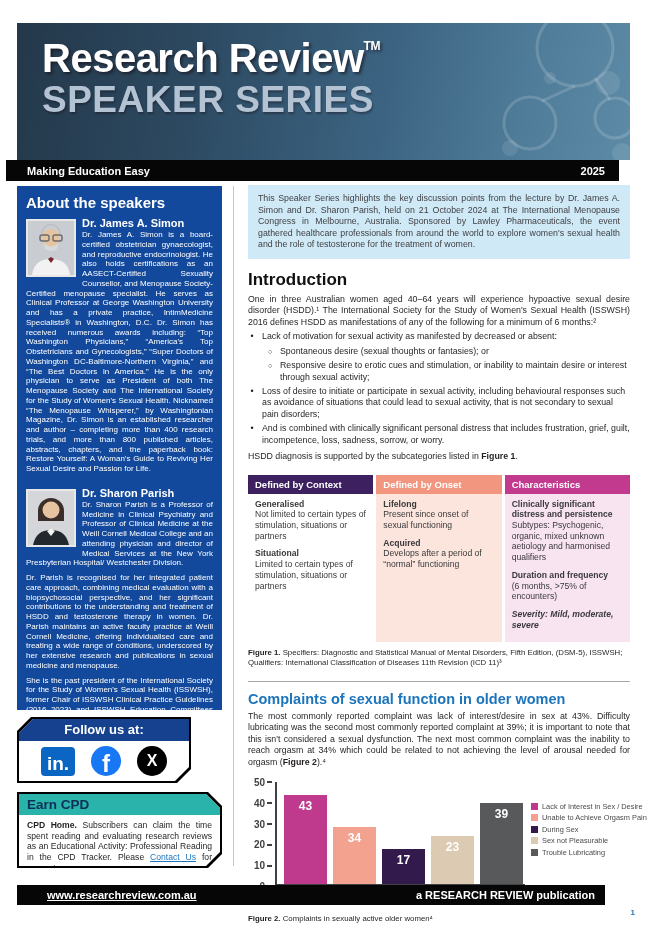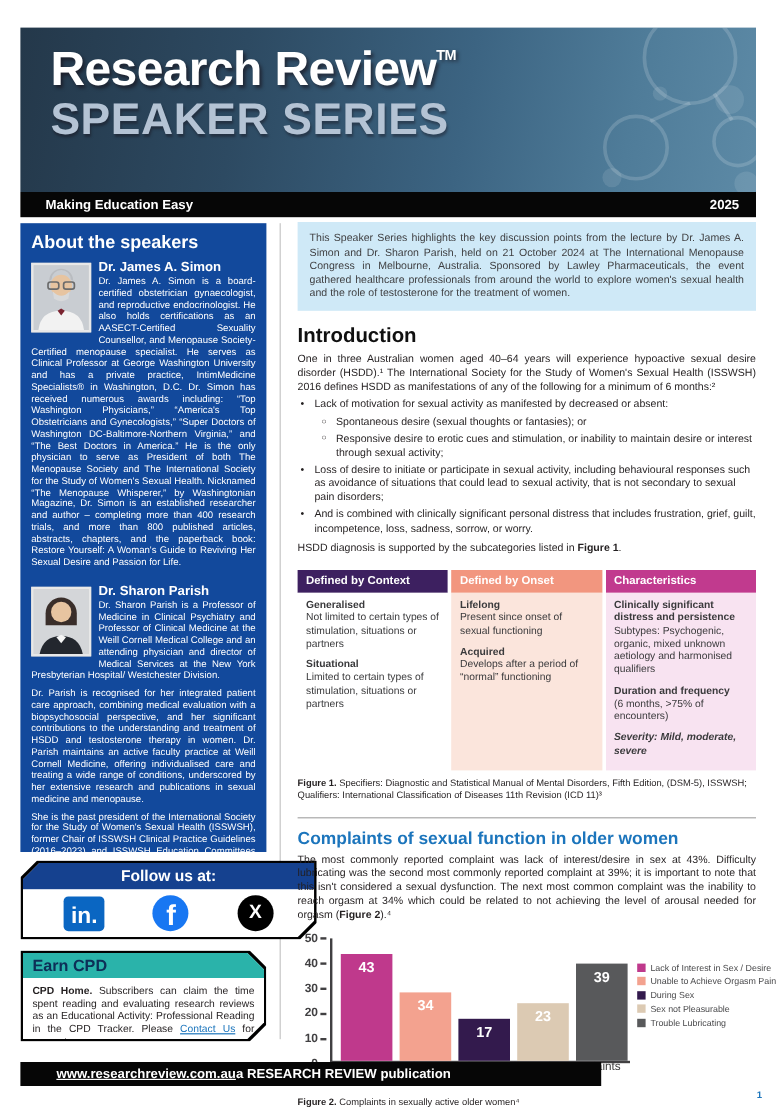--- a/index.html
+++ b/index.html
@@ -12,61 +12,61 @@
     padding:15px 0 0 25px; overflow:hidden; }
   .banner svg.mol { position:absolute; right:0; top:0; height:137px; }
   .rr-title { position:relative; font-size:40px; font-weight:bold; color:#ffffff; line-height:1.02;
     text-shadow:2px 2px 3px rgba(20,10,15,0.55); letter-spacing:-0.5px; }
   .rr-title sup { font-size:12px; vertical-align:top; position:relative; top:2px; }
   .rr-series { position:relative; font-size:37px; font-weight:bold; color:#b4c3d4; line-height:1.0; letter-spacing:0.5px; margin-top:2px;
     text-shadow:1px 2px 2px rgba(20,10,15,0.35); }
   .rr-topic { position:relative; font-size:15px; font-weight:bold; color:#ffffff; margin-top:9px;
     text-shadow:1px 1px 1px rgba(20,10,15,0.5); }
 
-  .topbar { position:absolute; left:17px; top:160px; width:613px; height:21px; background:#060606;
+  .topbar { position:absolute; left:6px; top:160px; width:613px; height:21px; background:#060606;
     display:flex; justify-content:space-between; align-items:center; padding:0 14px 0 21px;
     color:#fff; font-size:11px; font-weight:bold; }
 
   
   .v-divider { position:absolute; left:233px; top:186px; width:1px; height:680px; background:#c6c6c6; }
   .sidebar { position:absolute; left:17px; top:186px; width:205px; height:524px; background:#12499c;
     color:#fff; padding:8px 9px; overflow:hidden; }
   .sidebar h2 { font-size:15px; font-weight:bold; margin-bottom:6px; }
   .speaker { margin-bottom:8px; }
   .speaker h3 { font-size:11px; font-weight:bold; margin-bottom:1px; }
   .sidebar p { font-size:8px; line-height:1.22; text-align:justify; margin-bottom:5px; }
   .photo { float:left; width:50px; height:58px; margin:2px 6px 2px 0; border:2px solid #e8e8e8; background:#cfcfcf; }
   .photo svg { display:block; }
   .clearfix::after { content:""; display:block; clear:both; }
 
   
   .cutbox { position:absolute; left:17px; }
   .cut-tl-br { clip-path:polygon(14px 0,100% 0,100% calc(100% - 14px),calc(100% - 14px) 100%,0 100%,0 14px); }
   .cut-tr-br { clip-path:polygon(0 0,calc(100% - 14px) 0,100% 14px,100% calc(100% - 14px),calc(100% - 14px) 100%,0 100%); }
-  .follow-box { top:717px; width:247px; height:66px; background:#000; }
+  .follow-box { top:717px; width:174px; height:66px; background:#000; }
   .follow-inner { position:absolute; inset:2px; background:#fff; }
   .follow-band { background:#15418f; color:#fff; font-size:13px; font-weight:bold; text-align:center; height:22px; line-height:22px; }
   .follow-icons { display:flex; justify-content:space-around; align-items:center; height:40px; padding:0 14px; }
   .li-badge { width:34px; height:29px; background:#0a66c2; color:#fff; border-radius:4px; font-weight:bold; font-size:19px;
     display:flex; align-items:flex-end; justify-content:center; line-height:1; padding-bottom:3px; cursor:pointer; }
   .fb-badge { width:30px; height:30px; background:#1877f2; color:#fff; border-radius:50%; font-weight:bold; font-size:24px;
     display:flex; align-items:flex-end; justify-content:center; line-height:1; overflow:hidden; cursor:pointer; }
   .x-badge { width:30px; height:30px; background:#000; color:#fff; border-radius:50%; font-weight:900; font-size:16px;
     display:flex; align-items:center; justify-content:center; cursor:pointer; }
 
   
   .cpd-box { top:792px; width:205px; height:76px; background:#000; }
   .cpd-inner { position:absolute; inset:2px; background:#fff; }
   .cpd-band { background:#2ab3aa; color:#0d2f57; font-size:13.5px; font-weight:bold; height:21px; line-height:21px; padding-left:8px; }
   .cpd-body { font-size:8.6px; line-height:1.25; text-align:justify; padding:5px 8px; color:#231f20; }
   .cpd-link { color:#1c75bc; text-decoration:underline; cursor:pointer; }
 
   
-  .footer-bar { position:absolute; left:17px; top:885px; width:484px; height:20px; background:#060606;
-    display:flex; align-items:center; padding:0 10px 0 30px; }
+  .footer-bar { position:absolute; left:17px; top:885px; width:588px; height:20px; background:#060606;
+    display:flex; justify-content:space-between; align-items:center; padding:0 10px 0 30px; }
   .footer-bar a { color:#fff; font-size:11px; font-weight:bold; text-decoration:underline; cursor:pointer; }
   .footer-bar span { color:#fff; font-size:11px; font-weight:bold; }
   .page-num { position:absolute; right:12px; top:908px; font-size:8px; color:#1c75bc; font-weight:bold; }
 
   
   .main { position:absolute; left:248px; top:185px; width:382px; }
   .intro-box { background:#cfe9f7; padding:8px 10px; font-size:8.8px; line-height:1.32; color:#3f3f41; text-align:justify; }
   .main h1 { font-size:17px; font-weight:bold; color:#101010; margin:11px 0 4px; }
   .main p.body { font-size:8.8px; line-height:1.3; color:#231f20; text-align:justify; }
   ul.blist { list-style:none; margin:3px 0 2px; }

